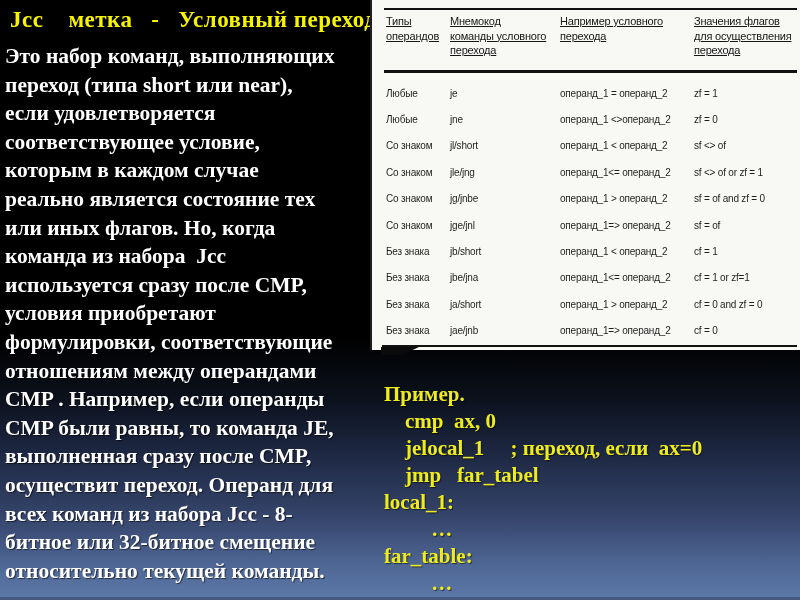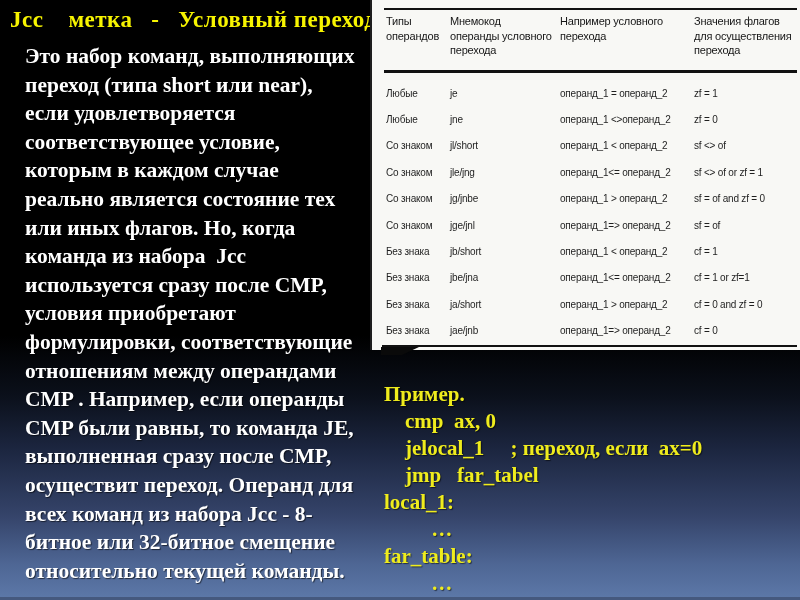--- a/index.html
+++ b/index.html
@@ -17,21 +17,20 @@
   .title {
     position: absolute; left: 10px; top: 7px;
     color: #f7f400; font-weight: bold; font-size: 23px;
     white-space: pre; letter-spacing: 0.5px;
   }
   .body-text {
     position: absolute; left: 5px; top: 42px; width: 370px;
     color: #ffffff; font-weight: bold; font-size: 21.5px;
     line-height: 28.6px; white-space: pre;
     text-shadow: 1px 1px 1px rgba(0,0,0,0.6);
-    margin-left: 20px;
   }
 
   
   .table-scan {
     position: absolute; left: 370px; top: 0; width: 430px; height: 350px;
     background: #f8f8f5;
     border-left: 2px solid #1e1e1e;
     font-family: "Liberation Sans", sans-serif;
     color: #1b1b1b;
   }
@@ -44,21 +43,21 @@
     clip-path: polygon(0 0, 100% 0, 55% 100%, 0 100%);
   }
   .t-grid {
     display: grid;
     grid-template-columns: 64px 110px 134px 1fr;
     padding-left: 14px;
   }
   .t-head { position: absolute; top: 14px; left: 0; right: 0; }
   .t-head .t-cell {
     font-size: 11px; line-height: 14.5px; white-space: pre;
-    letter-spacing: -0.2px; color: #161616;
+    letter-spacing: -0.2px; color: #161616; text-decoration: underline;
   }
   .t-rows { position: absolute; top: 80px; left: 0; right: 0; }
   .t-row { height: 26.4px; align-items: center; }
   .t-row .t-cell {
     font-size: 10px; letter-spacing: -0.2px; white-space: nowrap; color: #1f1f1f;
   }
 
   .example {
     position: absolute; left: 384px; top: 381px;
     color: #efec1d; font-weight: bold; font-size: 21px;
@@ -96,21 +95,21 @@
 всех команд из набора Jcc - 8-
 битное или 32-битное смещение
 относительно текущей команды.</div>
 
   <div class="table-scan">
     <div class="rule-top"></div>
     <div class="t-head t-grid">
         <span class="t-cell">Типы
 операндов</span>
         <span class="t-cell">Мнемокод
-операнды условного
+команды условного
 перехода</span>
         <span class="t-cell">Например условного
 перехода</span>
         <span class="t-cell">Значения флагов
 для осуществления
 перехода</span>
       </div>
     <div class="rule-head"></div>
     <div class="t-rows">
         <div class="t-row t-grid">

